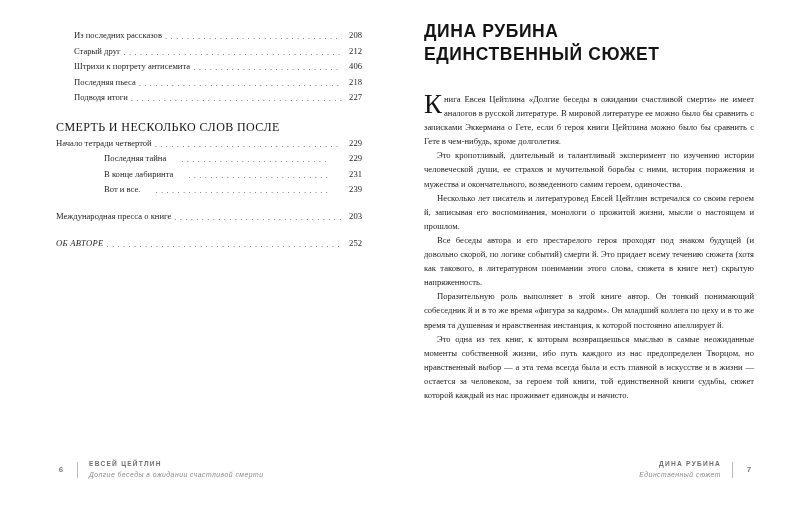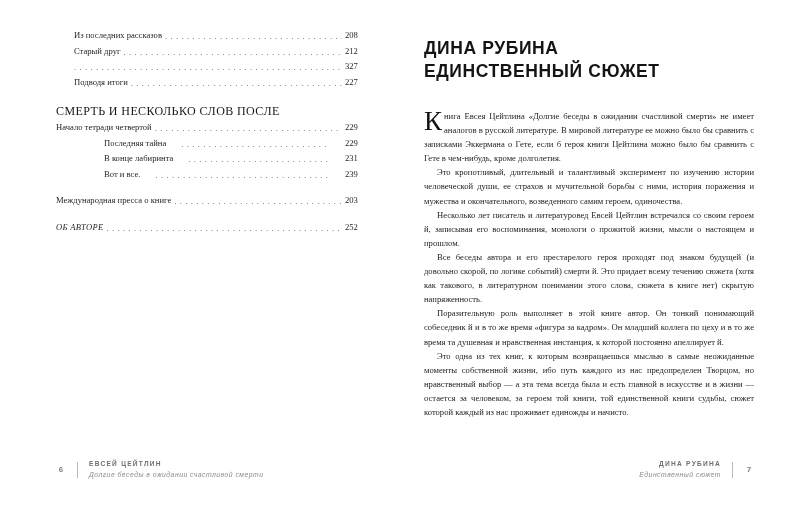--- a/index.html
+++ b/index.html
@@ -24,21 +24,21 @@
   }
 
   
   .page {
     position: relative;
     height: 508px;
     box-sizing: border-box;
     background: #ffffff;
   }
   .page-left  { width: 400px; padding: 26px 38px 0 56px; }
-  .page-right { width: 400px; padding: 29px 46px 0 24px; }
+  .page-right { width: 400px; padding: 12px 46px 0 24px; }
 
   
   .toc {
     margin-top: 2px;
   }
   .toc-row {
     display: flex;
     align-items: flex-end;
     font-size: 8.6px;
     line-height: 15.6px;
@@ -61,20 +61,21 @@
     left: 0;
     bottom: -1px;
     letter-spacing: 0.6px;
     font-size: 8.6px;
     color: #4a4a4a;
     white-space: nowrap;
   }
   .toc-row .t-page {
     flex: 0 0 auto;
     padding-left: 3px;
+    text-align: right;
     min-width: 17px;
     font-size: 8.6px;
   }
 
   .toc-row.lvl-1 { padding-left: 18px; }
   .toc-row.lvl-2 { padding-left: 48px; gap: 12px; }
 
   .toc-row.is-heading .t-label {
     font-size: 8.5px;
     letter-spacing: 0.35px;
@@ -187,24 +188,30 @@
         <span class="t-page">208</span>
       </div>
 
       <div class="toc-row lvl-1">
         <span class="t-label">Старый друг</span>
         <span class="t-dots"></span>
         <span class="t-page">212</span>
       </div>
 
       <div class="toc-row lvl-1">
-        <span class="t-dots"></span>
-        <span class="t-page">327</span>
-      </div>
-
+        <span class="t-label">Штрихи к портрету антисемита</span>
+        <span class="t-dots"></span>
+        <span class="t-page">406</span>
+      </div>
+
+      <div class="toc-row lvl-1">
+        <span class="t-label">Последняя пьеса</span>
+        <span class="t-dots"></span>
+        <span class="t-page">218</span>
+      </div>
 
       <div class="toc-row lvl-1">
         <span class="t-label">Подводя итоги</span>
         <span class="t-dots"></span>
         <span class="t-page">227</span>
       </div>
 
 
       <div class="toc-gap-lg"></div>
 

